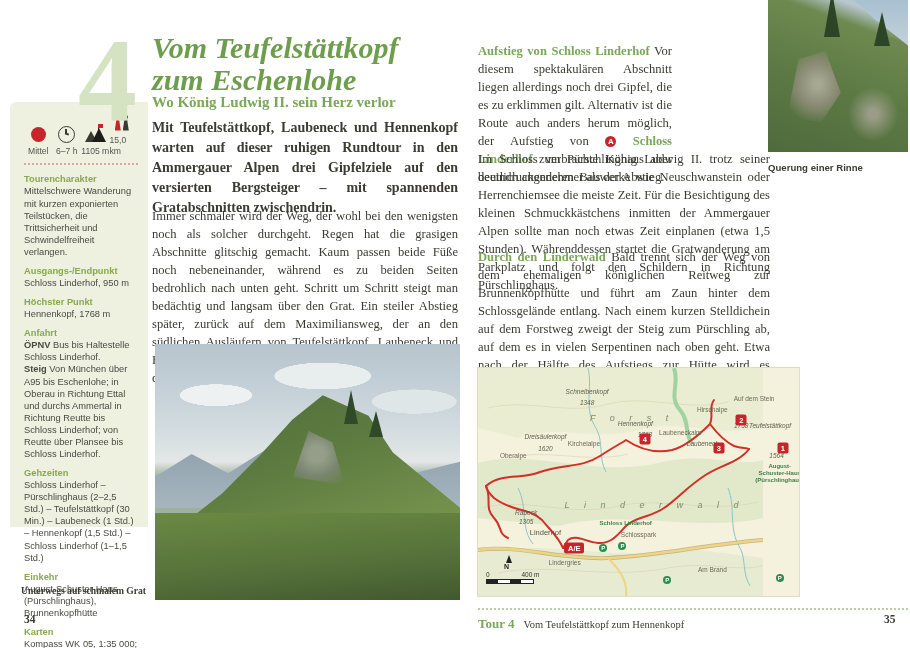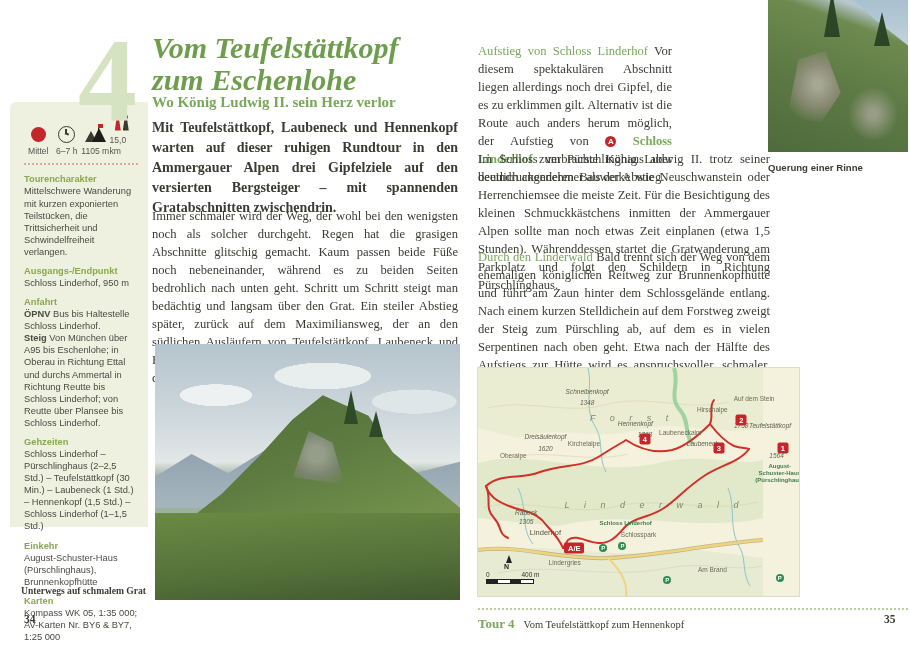--- a/index.html
+++ b/index.html
@@ -47,21 +47,21 @@
      background:radial-gradient(closest-side,#9aa291 20%,#7c8573 60%,transparent 100%);
      clip-path:polygon(20% 80%,40% 20%,70% 35%,85% 90%);opacity:.9;}
   .pl-tree{position:absolute;width:0;height:0;border-left:7px solid transparent;border-right:7px solid transparent;border-bottom:34px solid #2f4a28;}
   .pl-grass{position:absolute;left:0;bottom:0;width:100%;height:34%;
      background:linear-gradient(175deg,#6b8a42,#55713a 60%,#42582e);}
 
   
   .r-col{left:478px;top:42px;width:194px;font-size:12.6px;line-height:1.43;text-align:justify;}
   .r-full1{left:478px;top:150px;width:292px;font-size:12.6px;line-height:1.43;text-align:justify;}
   .r-full2{left:478px;top:248px;width:292px;font-size:12.6px;line-height:1.43;text-align:justify;}
-  .runin{color:#7aa75a;font-weight:normal;}
+  .runin{color:#7aa75a;font-weight:bold;}
   .greenword{color:#7aa75a;font-weight:bold;}
   .marker-a{display:inline-flex;align-items:center;justify-content:center;width:11px;height:11px;border-radius:50%;
      background:#c4262b;color:#fff;font-family:"Liberation Sans",sans-serif;font-size:8px;font-weight:bold;vertical-align:1px;}
 
   .photo-right{left:768px;top:0;width:140px;height:152px;overflow:hidden;
      background:linear-gradient(200deg,#9fb6c6 0%,#b9c8d0 12%,#6f8a50 22%,#5d7a45 55%,#4f6a3c 100%);}
   .pr-sky{position:absolute;right:0;top:0;width:55%;height:30%;
      background:linear-gradient(180deg,#a8c0d0,#c2d2da);clip-path:polygon(30% 0,100% 0,100% 100%,55% 40%);}
   .pr-rock{position:absolute;left:8%;top:28%;width:55%;height:55%;
      background:radial-gradient(closest-side,#b3b0a0 10%,#948f7e 50%,transparent 95%);
@@ -169,20 +169,24 @@
   </div>
   <div class="dot-sep"></div>
 
   <div class="sec">
     <div class="h">Tourencharakter</div>
     <div>Mittelschwere Wanderung mit kurzen exponierten Teilstücken, die Trittsicherheit und Schwindelfreiheit verlangen.</div>
   </div>
   <div class="sec">
     <div class="h">Ausgangs-/Endpunkt</div>
     <div>Schloss Linderhof, 950 m</div>
+  </div>
+  <div class="sec">
+    <div class="h">Höchster Punkt</div>
+    <div>Hennenkopf, 1768 m</div>
   </div>
   <div class="sec">
     <div class="h">Anfahrt</div>
     <div><b>ÖPNV</b><span> Bus bis Haltestelle Schloss Linderhof.</span><br><b>Steig</b><span> Von München über A95 bis Eschenlohe; in Oberau in Richtung Ettal und durchs Ammertal in Richtung Reutte bis Schloss Linderhof; von Reutte über Plansee bis Schloss Linderhof.</span></div>
   </div>
   <div class="sec">
     <div class="h">Gehzeiten</div>
     <div>Schloss Linderhof – Pürschlinghaus (2–2,5 Std.) – Teufelstättkopf (30 Min.) – Laubeneck (1 Std.) – Hennenkopf (1,5 Std.) – Schloss Linderhof (1–1,5 Std.)</div>
   </div>
   <div class="sec">

